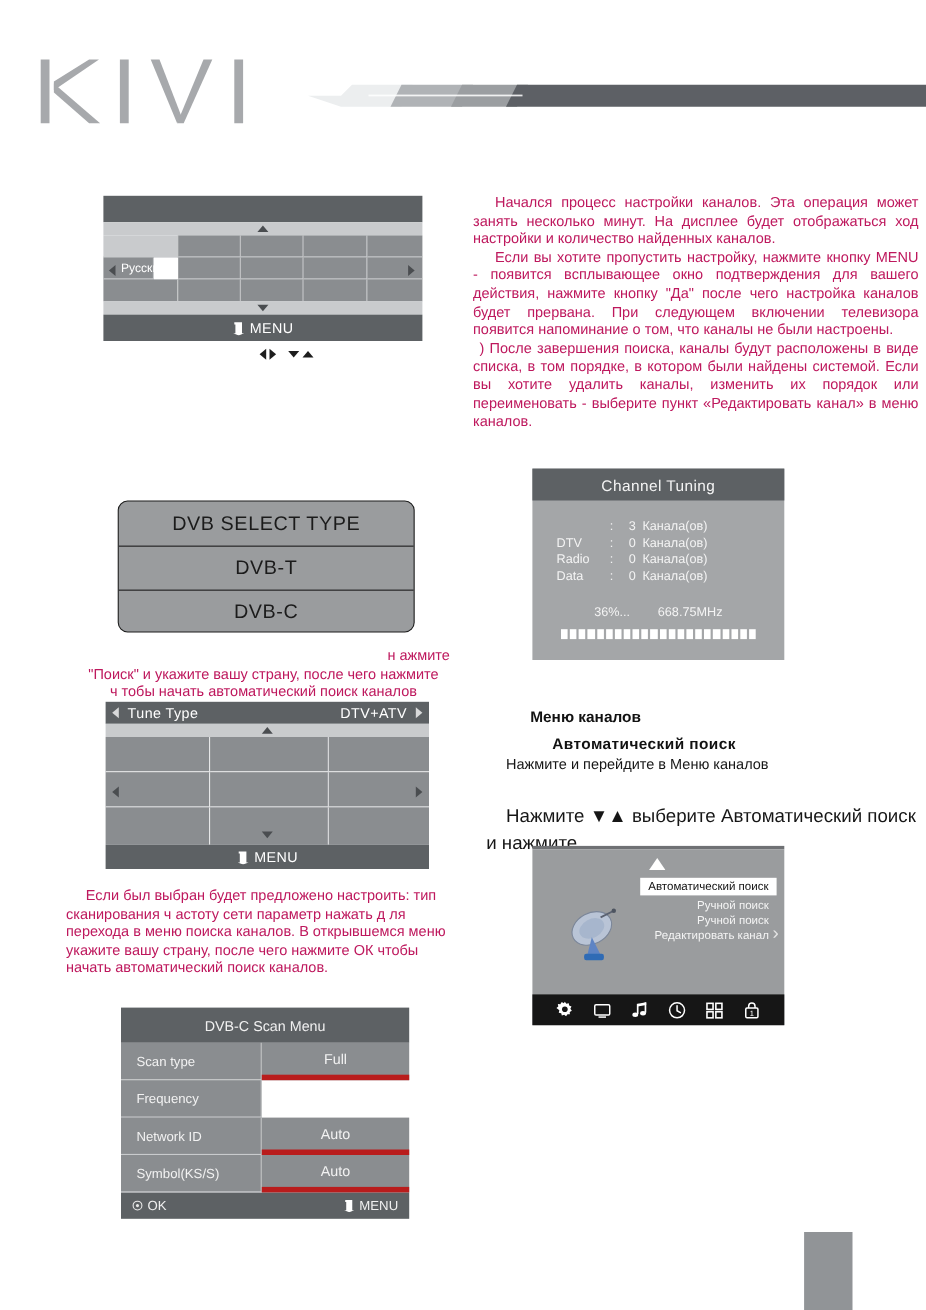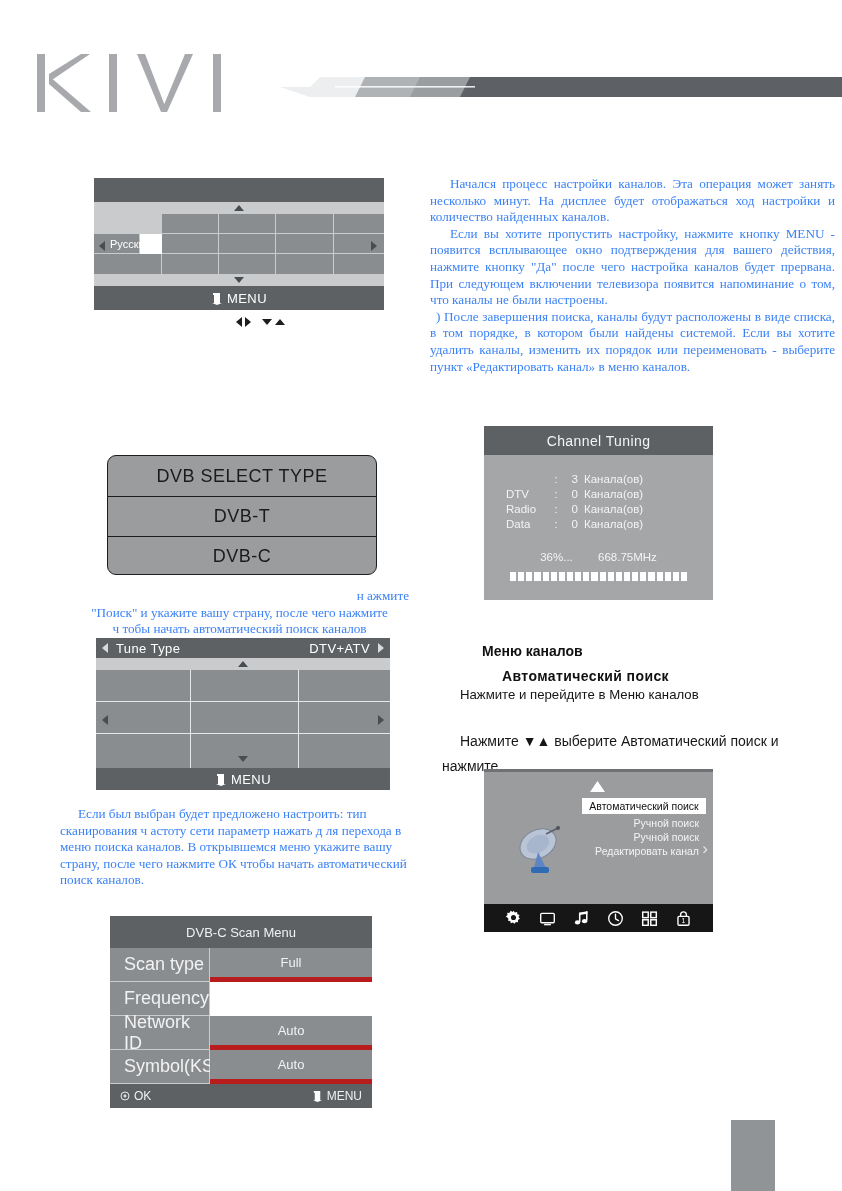--- a/index.html
+++ b/index.html
@@ -60,21 +60,21 @@
   #menu2 .bar-up { position:absolute; left:0; top:20px; width:294px; height:12px; background:#c9cbcd; }
   #menu2 .bar-bot { position:absolute; left:0; top:130px; width:294px; height:22px; background:#5d6164; }
   #menu2 .grid { position:absolute; left:0; top:32px; width:294px; height:98px; }
   #menu2 .cell { position:absolute; background:#8a8d90; border-right:1px solid #e6e7e8; border-bottom:1px solid #e6e7e8; }
 
   
   #scanmenu { position:absolute; left:110px; top:916px; width:262px; height:196px; }
   #scanmenu .title { height:32px; background:#5d6164; color:#f0f0f0; font-size:13px;
                      display:flex; align-items:center; justify-content:center; }
   #scanmenu .row { height:34px; display:flex; }
-  #scanmenu .row .k { width:100px; background:#8a8d90; color:#f2f2f2; font-size:18px;
+  #scanmenu .row .k { width:128px; background:#8a8d90; color:#f2f2f2; font-size:12px;
                       display:flex; align-items:center; padding-left:14px;
                       border-right:1px solid #c9cbcd; border-bottom:1px solid #c9cbcd; }
   #scanmenu .row .v { flex:1; background:#8a8d90; color:#f2f2f2; font-size:13px;
                       display:flex; align-items:center; justify-content:center;
                       border-bottom:5px solid #b91c1c; }
   #scanmenu .foot { height:24px; background:#5d6164; color:#f0f0f0; font-size:12px;
                     display:flex; align-items:center; justify-content:space-between; padding:0 10px; }
 
   
   #tuning { position:absolute; left:484px; top:426px; width:229px; height:174px; background:#a4a6a8; }
@@ -100,30 +100,30 @@
   #chmenu .it { position:absolute; right:14px; color:#f4f4f4; font-size:10.5px; text-align:right; }
   #chmenu .arrow-up { position:absolute; left:106px; top:6px; }
   #chmenu .chev { position:absolute; right:5px; top:68px; color:#e4e4e4; font-size:17px; line-height:1; }
   #chmenu .dish { position:absolute; left:28px; top:50px; width:60px; height:60px; }
   #chmenu .iconbar { position:absolute; left:0; bottom:0; width:229px; height:28px; background:#161616;
                      display:flex; align-items:center; justify-content:center; gap:17px; }
   #chmenu .iconbar span { width:17px; height:17px; display:flex; align-items:center; justify-content:center; }
   #chmenu-topline { position:absolute; left:484px; top:769px; width:229px; height:3px; background:#6f7174; }
 
   
-  .para { position:absolute; font-size:13.2px; line-height:16.6px; color:#3b82f6;font-family:Liberation Serif, serif; }
+  .para { position:absolute; font-size:13.2px; line-height:16.6px; color:#be185d; }
   #rtext  { left:430px; top:176px; width:405px; text-align:justify; }
   #ltext1 { left:62px;  top:588px; width:355px; text-align:center; }
   #ltext2 { left:60px;  top:806px; width:360px; }
   .indent { display:inline-block; width:18px; }
 
   #h-menu  { position:absolute; left:482px; top:643px; font-size:14px; font-weight:bold; color:#111; }
   #h-auto  { position:absolute; left:502px; top:668px; font-size:14px; font-weight:bold; color:#111; letter-spacing:.4px; }
   #rtext2  { position:absolute; left:442px; top:687px; width:395px; font-size:13.2px; line-height:16.6px; color:#161616; }
-  #rtext3  { position:absolute; left:442px; top:729px; width:395px; font-size:14px; line-height:25px; color:#161616; }
+  #rtext3  { position:absolute; left:442px; top:729px; width:395px; font-size:17px; line-height:25px; color:#161616; }
 
   
   #pagemark { position:absolute; left:731px; top:1120px; width:44px; height:71px; background:#919497; }
 </style>
 </head>
 <body>
 
 <div id="header">
 
   <div id="logo">

